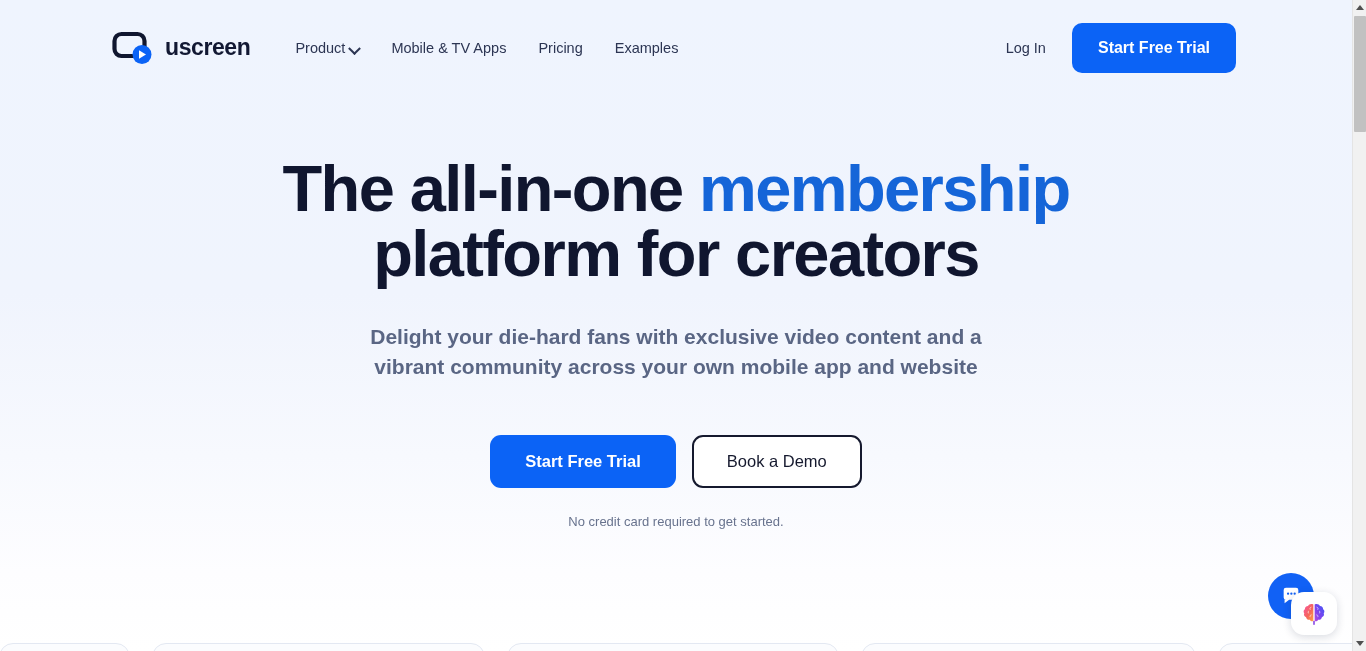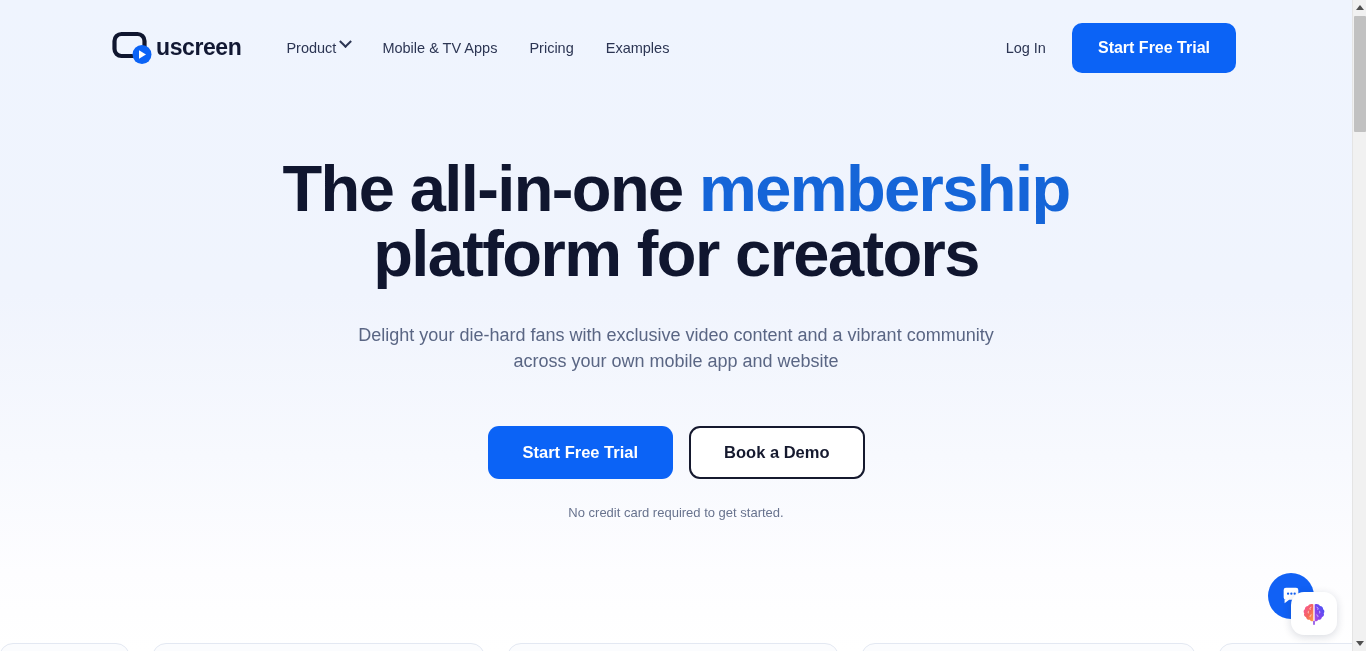--- a/index.html
+++ b/index.html
@@ -26,39 +26,40 @@
     width: 1352px;
     height: 95px;
     display: flex;
     align-items: center;
     padding: 0 116px 0 112px;
   }
 
   .logo-wrap {
     display: flex;
     align-items: center;
+    gap: 9px;
     cursor: pointer;
   }
   .logo-mark { width: 44px; height: 34px; display: block; }
   .logo-text {
     font-size: 23px;
     font-weight: 700;
     color: #121833;
     letter-spacing: -0.4px;
   }
 
   #primary-nav {
     display: flex;
     align-items: center;
     gap: 32px;
     margin-left: 45px;
   }
   .nav-item {
     display: flex;
-    align-items: flex-start;
+    align-items: flex-end;
     gap: 5px;
     font-size: 14.5px;
     color: #2c3553;
     font-weight: 500;
     cursor: pointer;
     white-space: nowrap;
   }
   .chev {
     display: inline-block;
     width: 9px; height: 9px;
@@ -107,24 +108,24 @@
     color: #10162f;
     letter-spacing: -1.6px;
     max-width: 790px;
     margin: 53px auto 0;
   }
   #hero-title .accent { color: #1565d8; }
 
   #hero-sub {
     margin: 36px auto 0;
     max-width: 640px;
-    font-size: 18px;
+    font-size: 21px;
     line-height: 1.45;
     color: #5a6684;
-    font-weight: 400;
+    font-weight: 700;
   }
 
   #hero-ctas {
     margin-top: 52px;
     display: flex;
     justify-content: center;
     gap: 16px;
   }
   .cta-fill {
     background: #0b63f6;
@@ -134,21 +135,21 @@
     border: none;
     border-radius: 11px;
     padding: 17px 35px;
     cursor: pointer;
     font-family: inherit;
   }
   .cta-outline {
     background: #ffffff;
     color: #15192e;
     font-size: 16.5px;
-    font-weight: 700;
+    font-weight: 400;
     border: 2px solid #15192e;
     border-radius: 11px;
     padding: 15px 33px;
     cursor: pointer;
     font-family: inherit;
   }
   #hero-note {
     margin-top: 26px;
     font-size: 13px;
     color: #68738e;

